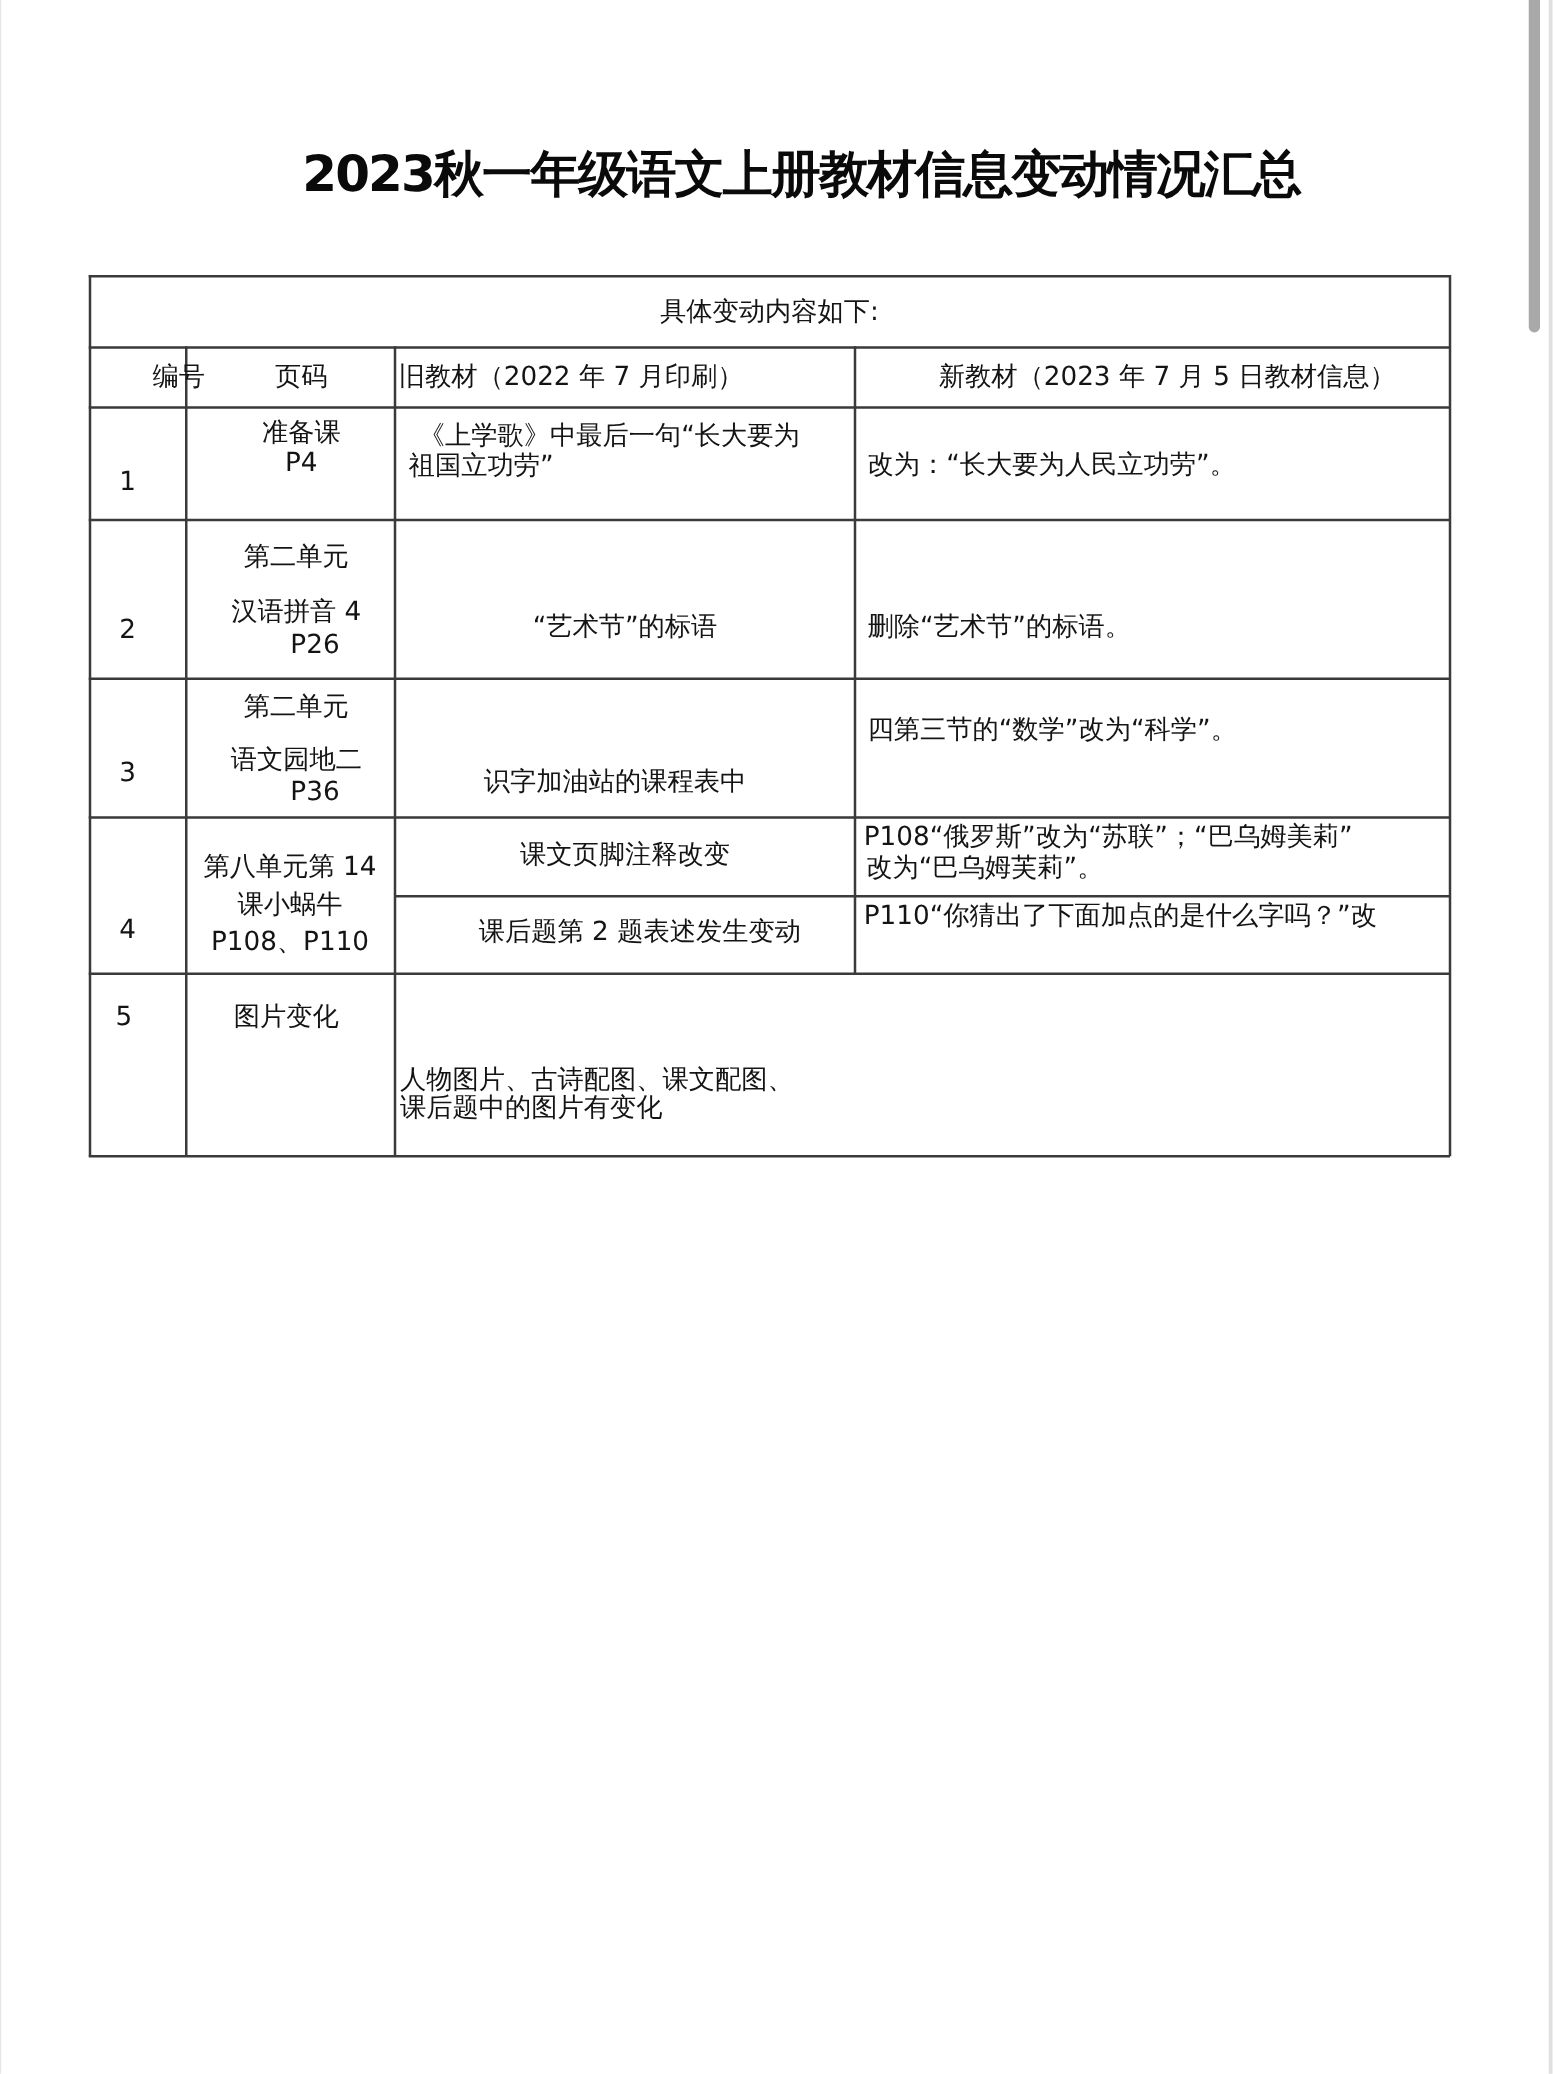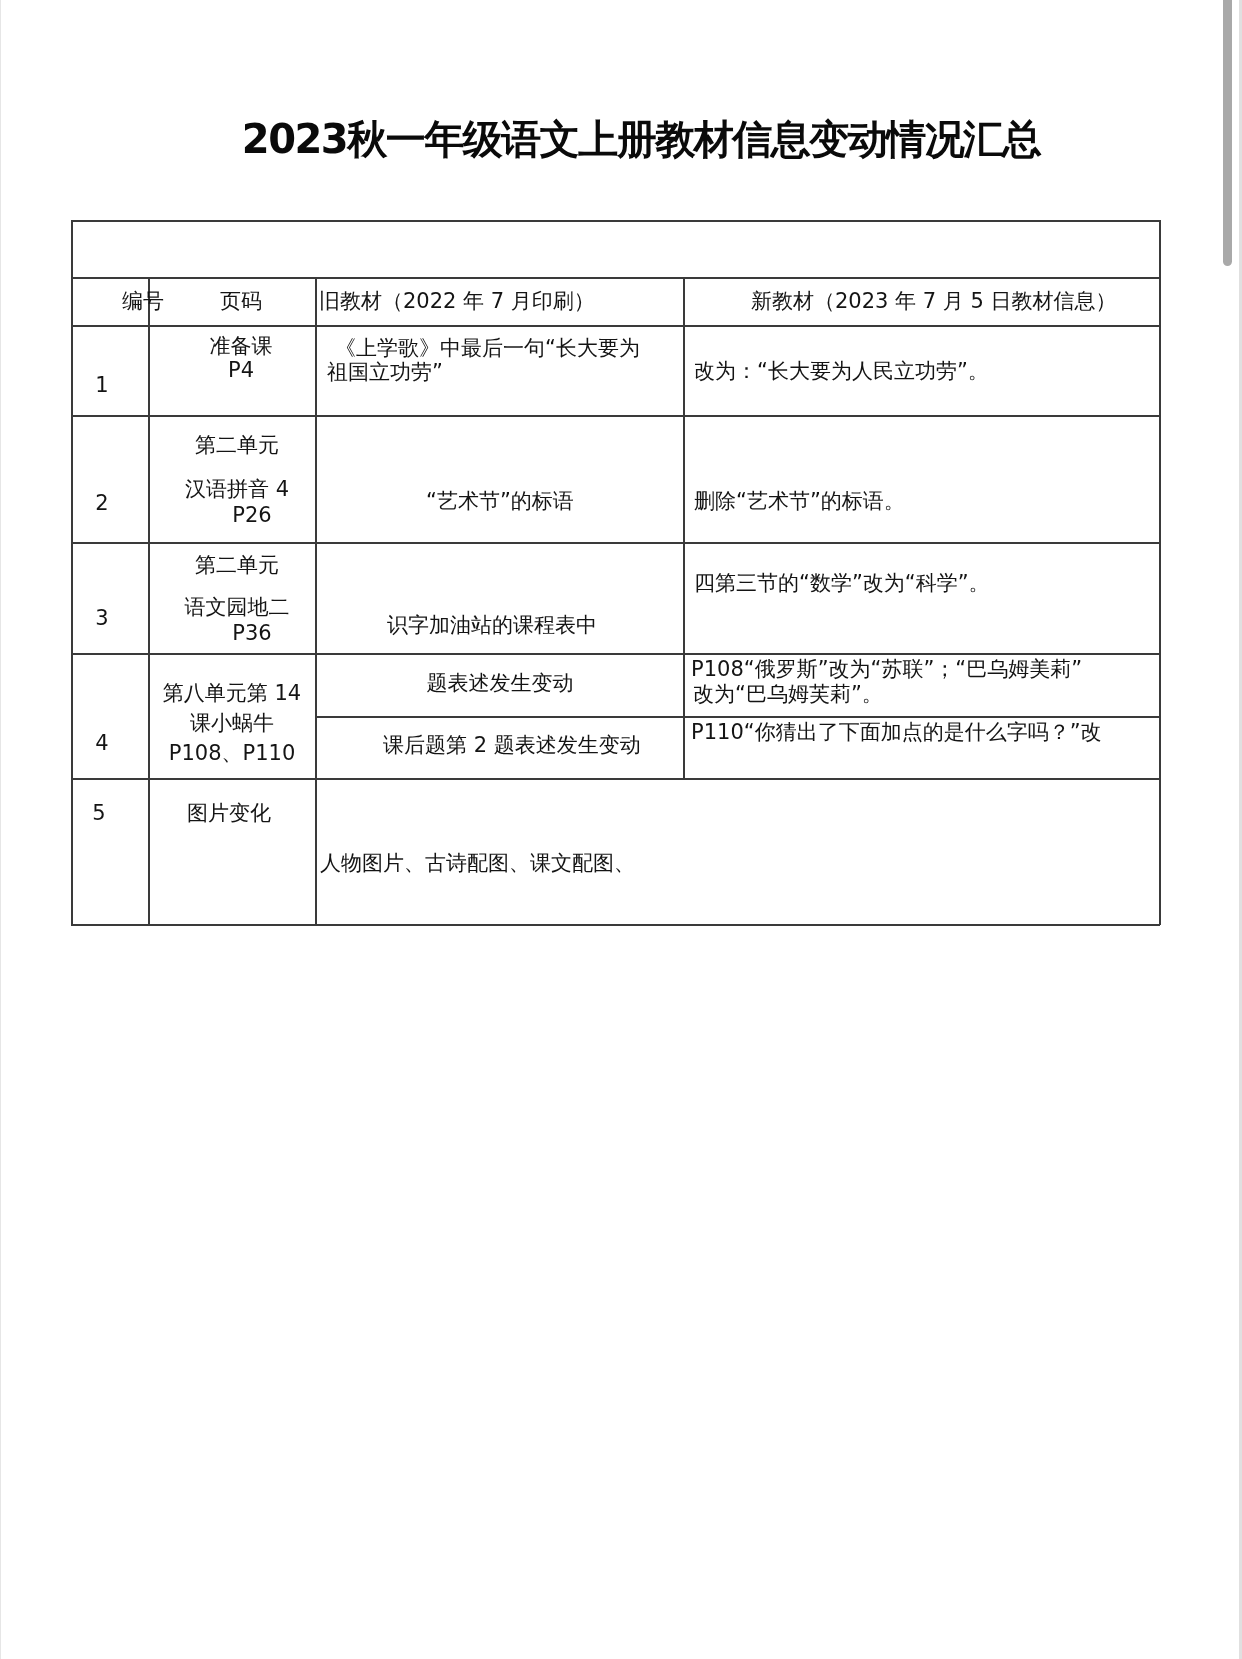--- a/index.html
+++ b/index.html
@@ -45,20 +45,21 @@
   <div class="hline" style="left:245px;top:496px;width:844px;"></div>
   <div class="hline" style="left:0;top:558px;width:1089px;"></div>
   <div class="hline" style="left:0;top:704px;width:1089px;"></div>
 
   <div class="vline" style="left:0;top:0;height:705px;"></div>
   <div class="vline" style="left:1088px;top:0;height:705px;"></div>
   <div class="vline" style="left:77px;top:57px;height:648px;"></div>
   <div class="vline" style="left:244px;top:57px;height:648px;"></div>
   <div class="vline" style="left:612px;top:57px;height:502px;"></div>
 
+  <div class="cell center" style="left:0;top:16px;width:1089px;">具体变动内容如下:</div>
 
   <div class="cell center" style="left:0;top:68px;width:78px;padding-left:33px;">编号</div>
   <div class="cell center" style="left:110px;top:68px;width:120px;">页码</div>
   <div class="cell" style="left:248px;top:68px;width:364px;white-space:nowrap;">旧教材（2022 年 7 月印刷）</div>
   <div class="cell" style="left:680px;top:68px;width:405px;white-space:nowrap;">新教材（2023 年 7 月 5 日教材信息）</div>
 
   <div>
     <div class="cell center" style="left:0;top:152px;width:62px;">1</div>
     <div class="cell center" style="left:110px;top:114px;width:120px;line-height:24px;">
       <div>准备课</div>
@@ -105,21 +106,21 @@
 
   <div>
     <div class="cell center" style="left:0;top:510px;width:62px;">4</div>
     <div class="cell center" style="left:78px;top:442px;width:166px;line-height:30px;">
       <div style="white-space:nowrap;margin-top:16px;">第八单元第 14</div>
       <div>课小蜗牛</div>
       <div>P108、P110</div>
     </div>
     <div>
       <div class="cell center" style="left:246px;top:450px;width:366px;">
-        <div>题表述发生变动</div>
+        <div>课文页脚注释改变</div>
       </div>
       <div class="cell" style="left:620px;top:437px;width:465px;line-height:25px;white-space:nowrap;">
         <div>P108“俄罗斯”改为“苏联”；“巴乌姆美莉”</div>
         <div style="padding-left:2px;">改为“巴乌姆芙莉”。</div>
       </div>
     </div>
     <div>
       <div class="cell" style="left:312px;top:512px;width:300px;white-space:nowrap;">
         <div>课后题第 2 题表述发生变动</div>
       </div>
@@ -129,15 +130,16 @@
     </div>
   </div>
 
   <div>
     <div class="cell center" style="left:0;top:580px;width:56px;">5</div>
     <div class="cell center" style="left:88px;top:580px;width:140px;">
       <div>图片变化</div>
     </div>
     <div class="cell" style="left:249px;top:632px;width:500px;line-height:23px;">
       <div>人物图片、古诗配图、课文配图、</div>
+      <div>课后题中的图片有变化</div>
     </div>
   </div>
 </div>
 
 </body></html>

